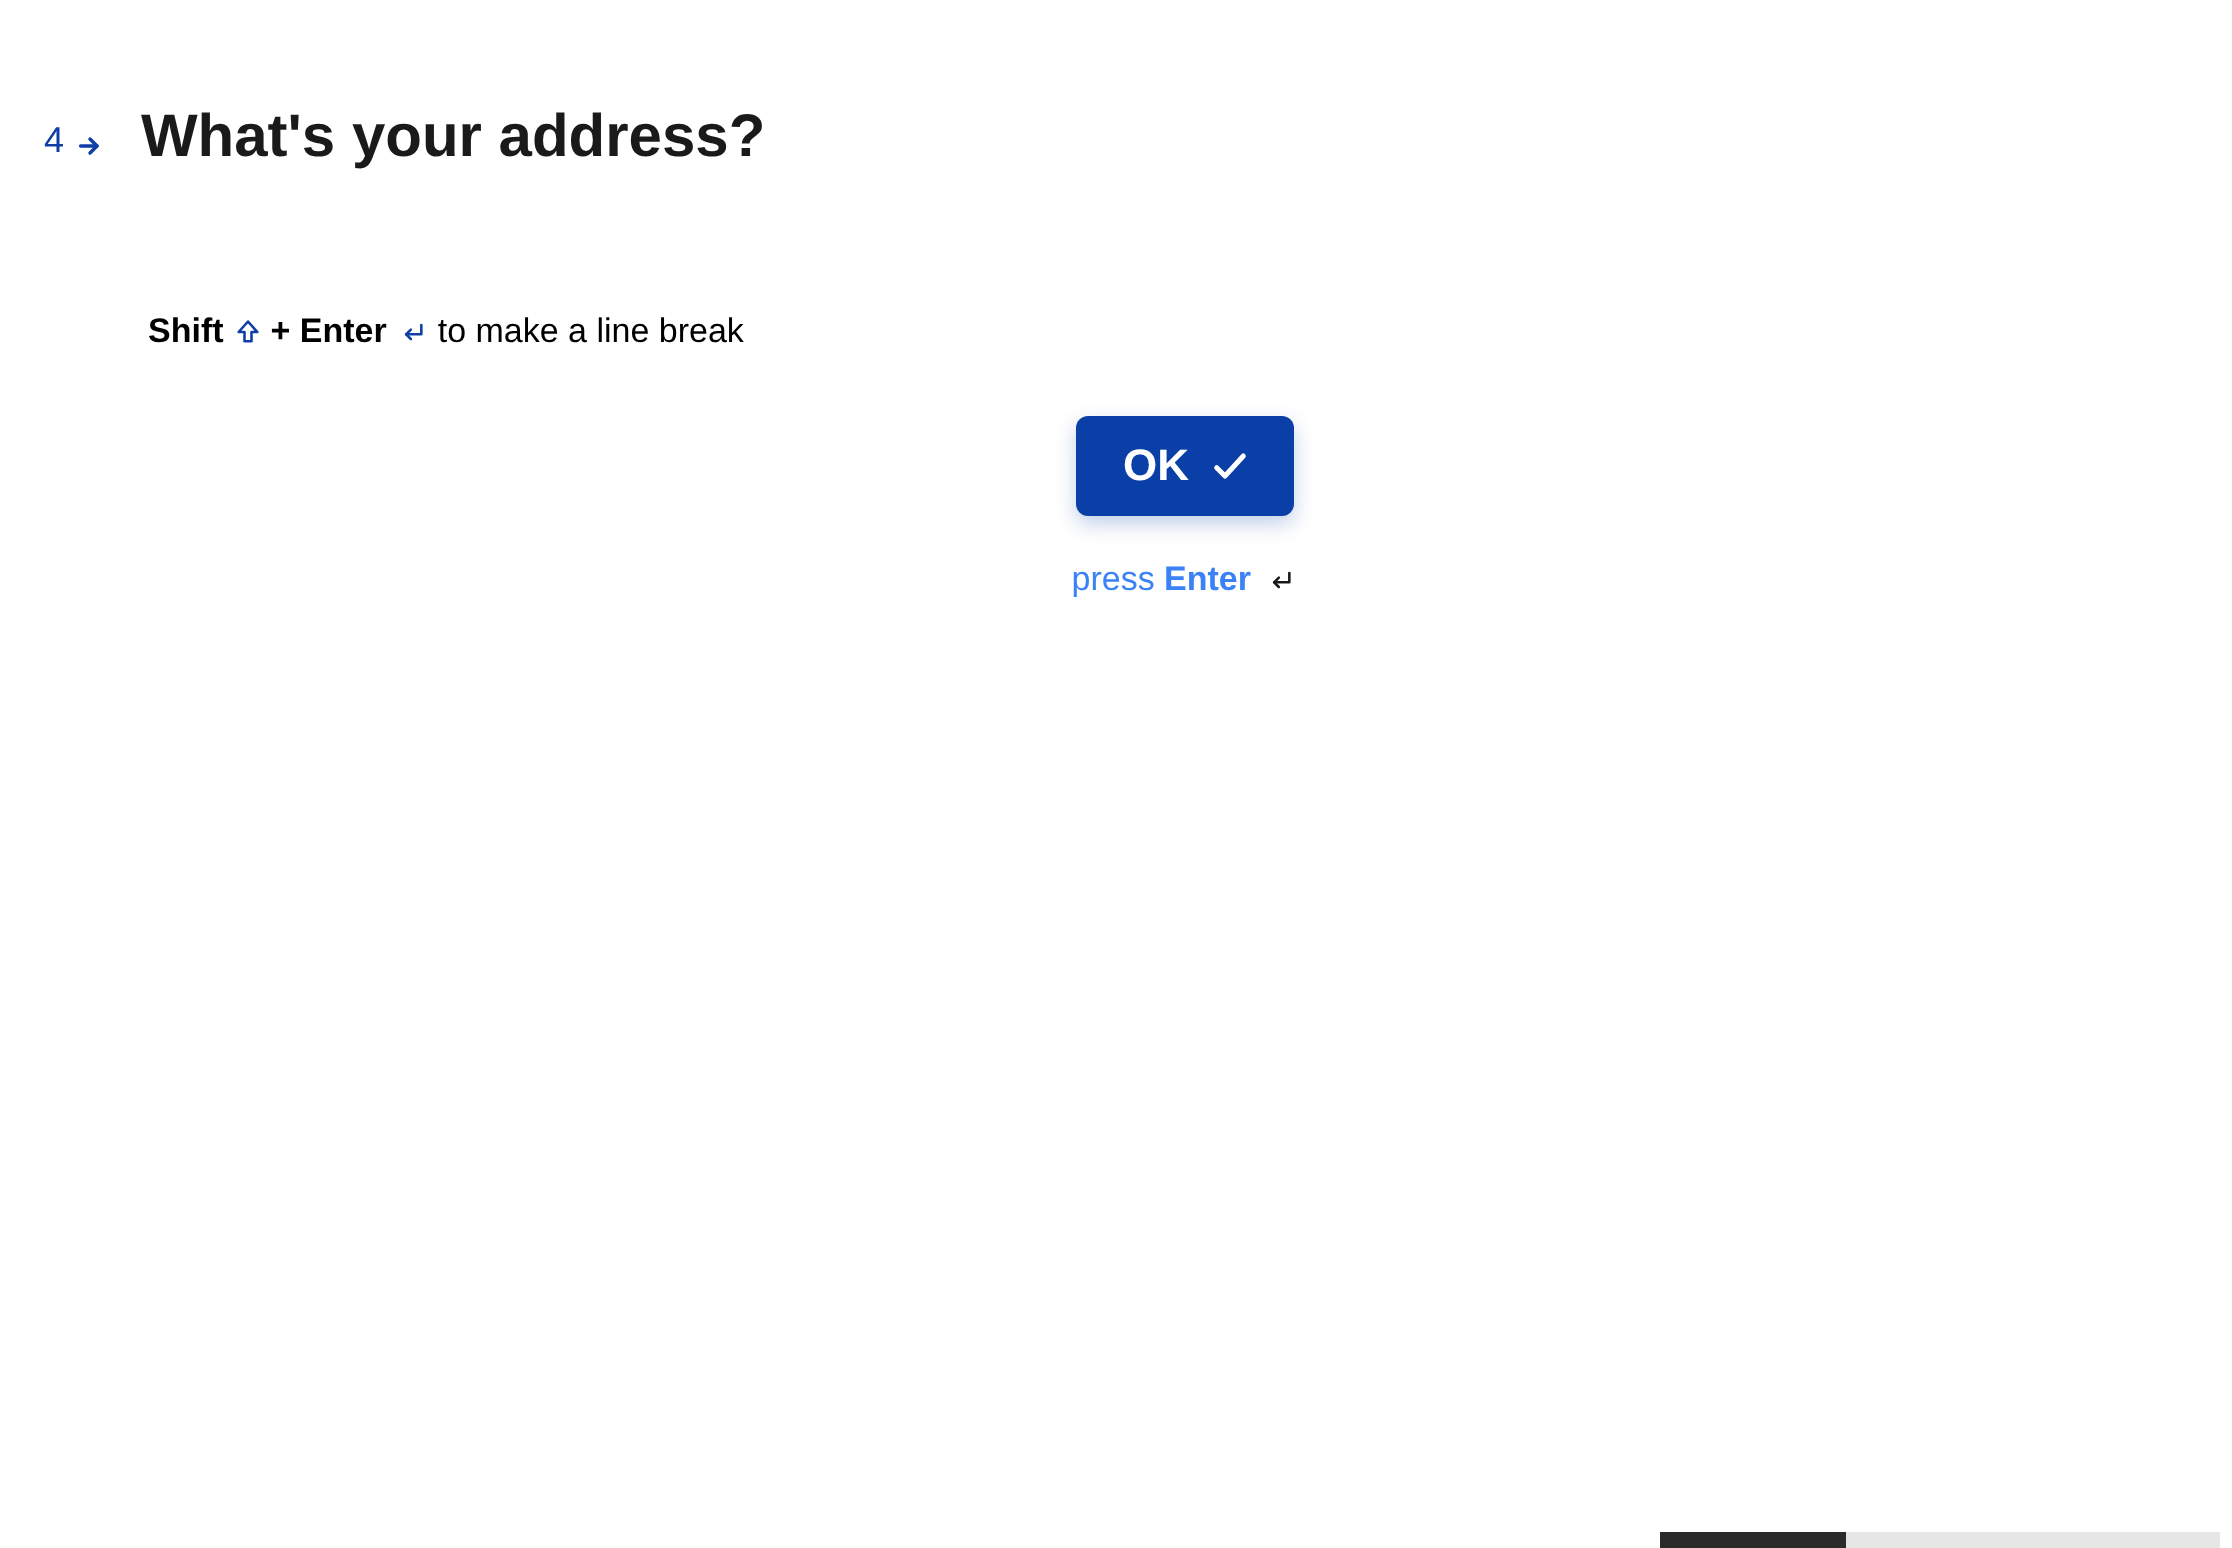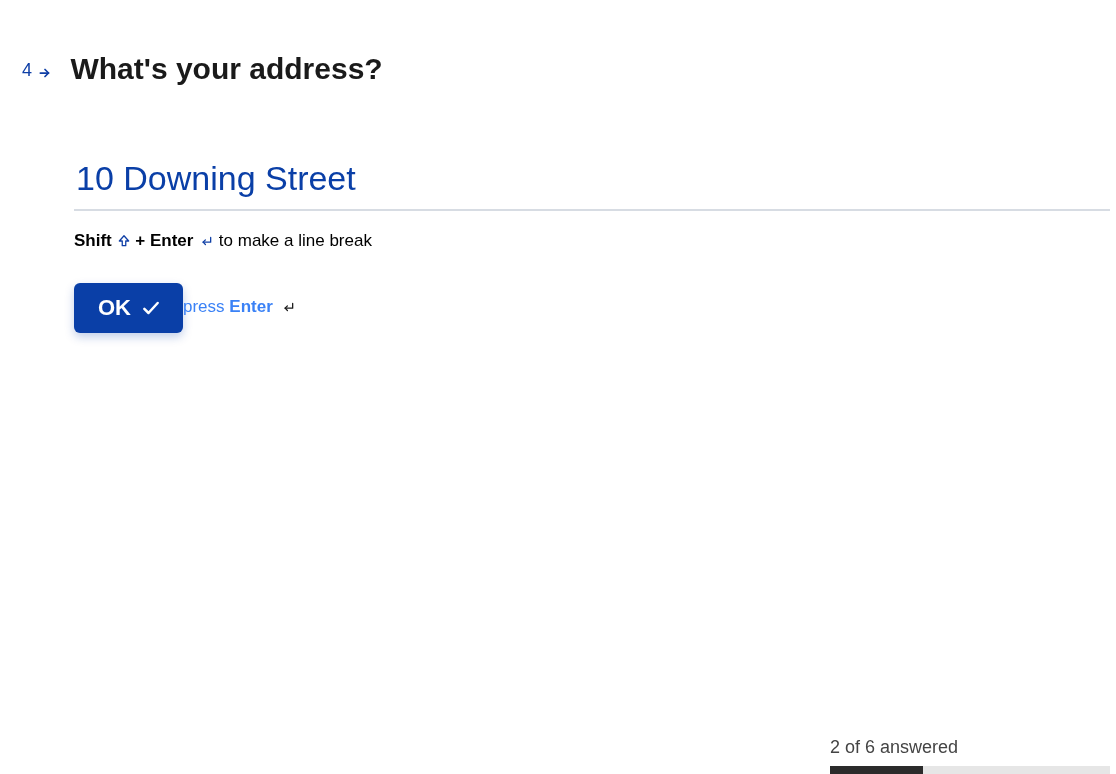--- a/index.html
+++ b/index.html
@@ -77,20 +77,22 @@
       vertical-align: -2px;
     }
     .hint-line .rest {
       font-weight: 500;
     }
 
     .action-row {
       margin-top: 30px;
       display: flex;
       align-items: center;
+      gap: 22px;
+      flex-direction: column;
     }
 
     .ok-btn {
       background: #0a3fa7;
       color: #fff;
       font-size: 22px;
       font-weight: 700;
       border: none;
       border-radius: 6px;
       padding: 12px 22px 12px 24px;
@@ -146,21 +148,20 @@
     <span class="arrow">
       <svg width="14" height="14" viewBox="0 0 24 24" fill="none" stroke="#0f3fa6" stroke-width="3" stroke-linecap="round" stroke-linejoin="round">
         <line x1="4" y1="12" x2="18" y2="12"></line>
         <polyline points="12 6 18 12 12 18"></polyline>
       </svg>
     </span>
   </span>
   <h1 class="q-title">What's your address?</h1>
 
   <div class="answer-area">
-    <input type="text" class="answer-input" value="10 Downing Street" style="">
 
     <div class="hint-line">
       <span class="bold">Shift</span>
       <span class="shift-icon">
         <svg width="14" height="14" viewBox="0 0 24 24" fill="none" stroke="#0f3fa6" stroke-width="2.2" stroke-linecap="round" stroke-linejoin="round">
           <path d="M12 3 L20 12 L15 12 L15 20 L9 20 L9 12 L4 12 Z"></path>
         </svg>
       </span>
       <span class="bold"> + </span>
       <span class="bold">Enter</span>
@@ -189,17 +190,16 @@
             <polyline points="20 6 20 14 7 14"></polyline>
             <polyline points="11 10 7 14 11 18"></polyline>
           </svg>
         </span>
       </span>
     </div>
   </div>
 </div>
 
 <div class="progress-wrap">
-  <div class="progress-label">2 of 6 answered</div>
   <div class="progress-bar">
     <div class="progress-fill" id="progress-fill" style="width: 33.3333%;"></div>
   </div>
 </div>
 
 </body></html>

